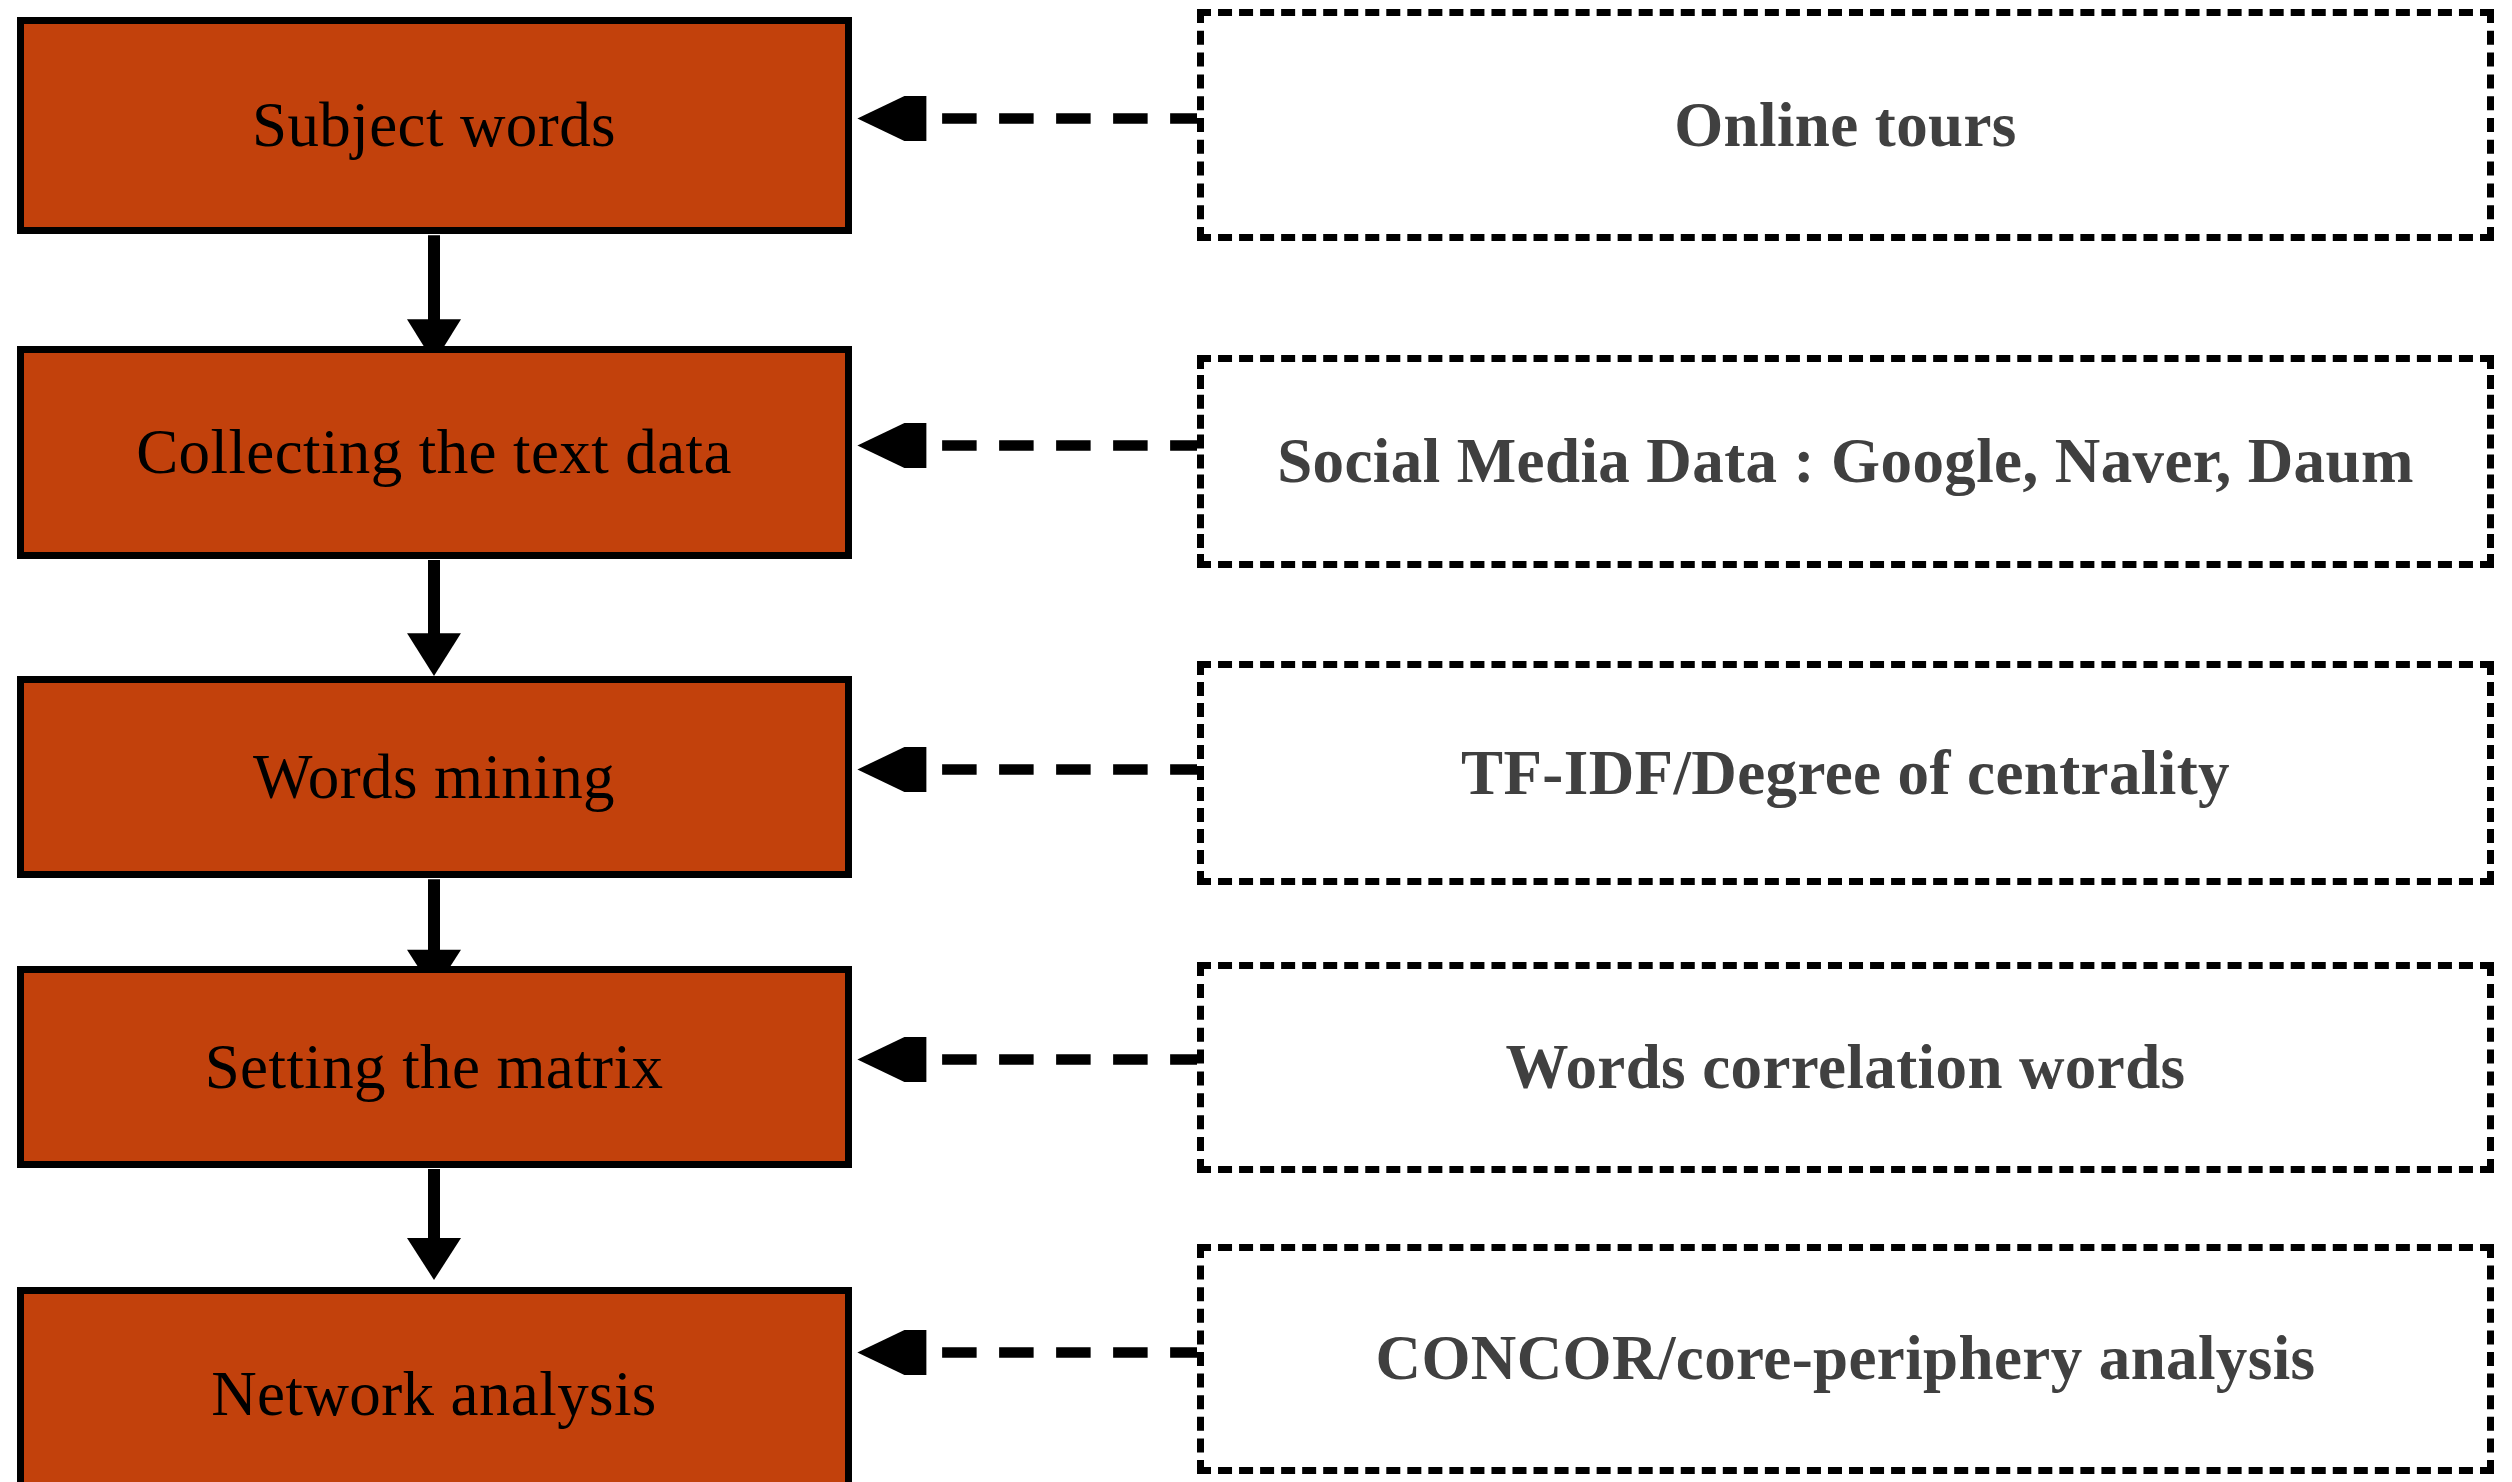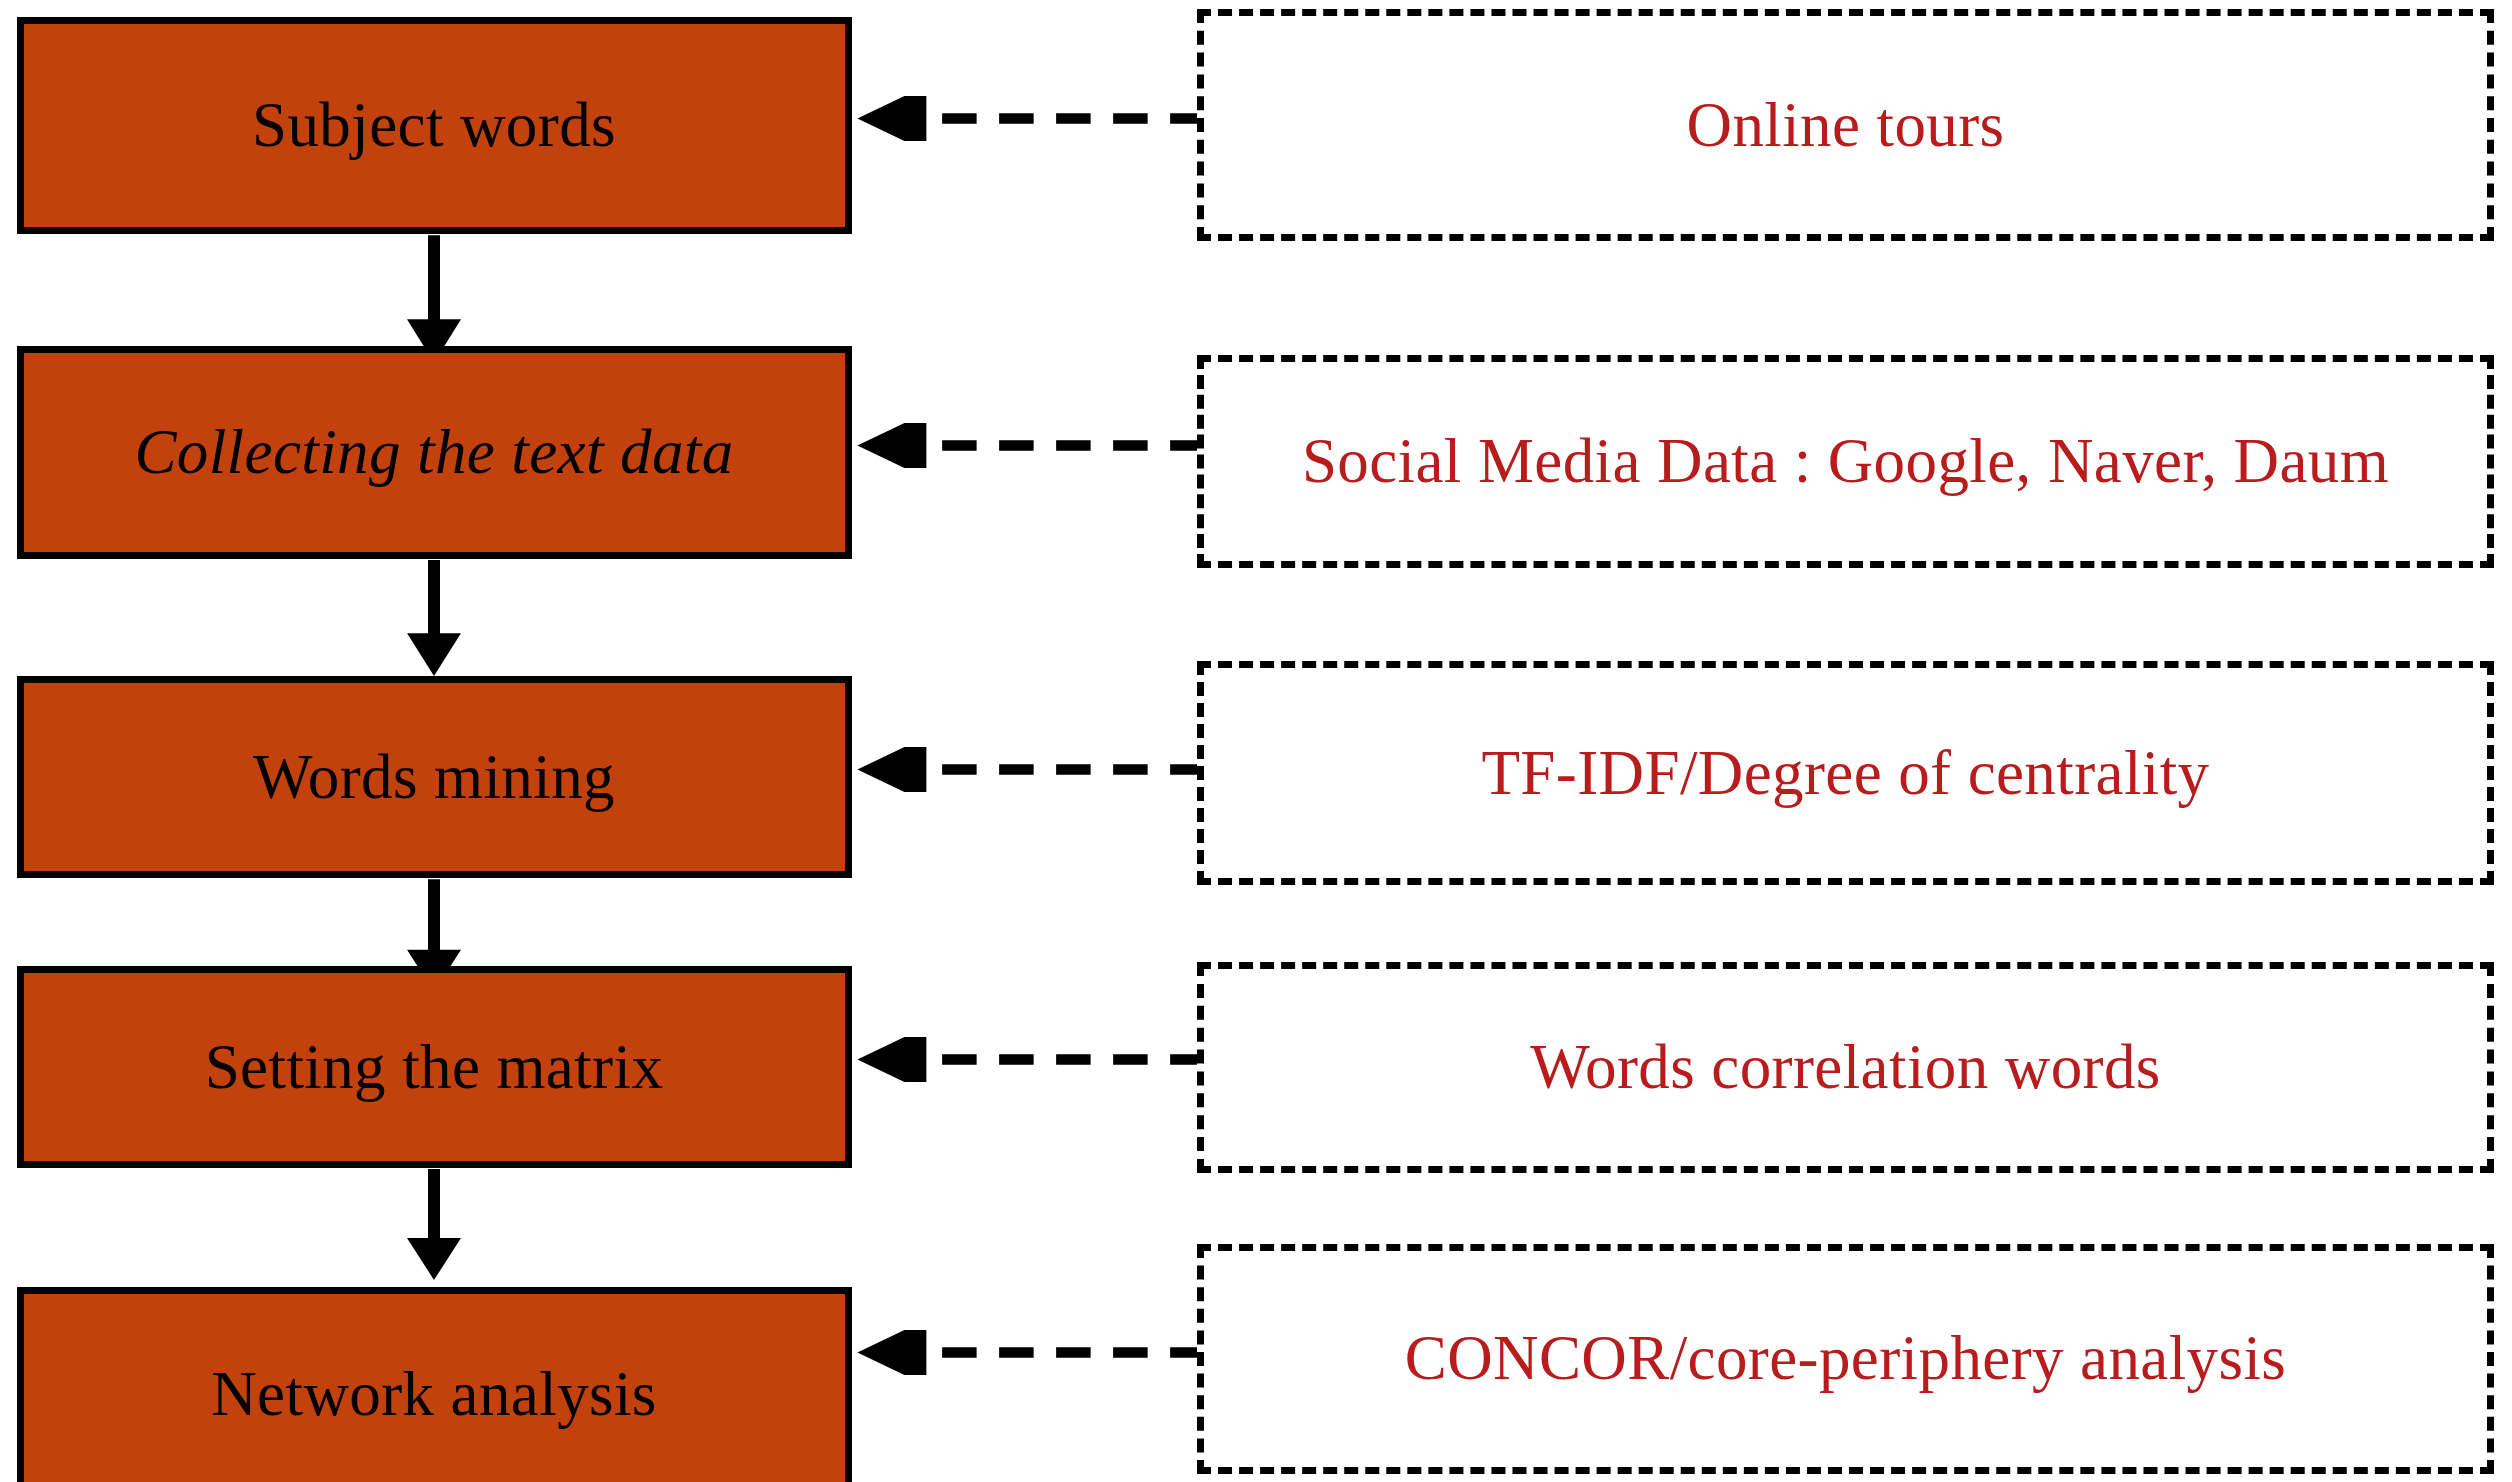--- a/index.html
+++ b/index.html
@@ -54,24 +54,25 @@
     box-sizing: content-box;
     border: 7.5px dashed #000000;
     background: #ffffff;
     display: flex;
     align-items: center;
     justify-content: center;
   }
   .note-label {
     font-size: 63px;
     line-height: 1;
-    color: #b91c1c;
+    color: #404040;
     white-space: nowrap;
     text-align: center;
     letter-spacing: 0.4px;
+    font-weight: bold;
   }
 
   
   .h-connector {
     position: absolute;
     left: 857px;
     width: 348px;
     height: 45px;
     pointer-events: none;
   }
@@ -111,21 +112,21 @@
     <div class="v-connector" style="top:218px; height:128px;">
       <svg width="60" height="128" viewBox="0 0 80 170" xmlns="http://www.w3.org/2000/svg">
         <line x1="40" y1="0" x2="40" y2="118" stroke="#000" stroke-width="16"></line>
         <polygon points="40,170 4,112 76,112" fill="#000"></polygon>
       </svg>
     </div>
   </div>
 
   <div class="row" style="top:346px;">
 
-    <div class="process-box" style="top:0px; height:199px;font-style:italic;">
+    <div class="process-box" style="top:0px; height:199px;">
       <span class="process-label">Collecting the text data</span>
     </div>
 
     <div class="h-connector" style="top:77px;">
       <svg width="348" height="45" viewBox="0 0 463 60" xmlns="http://www.w3.org/2000/svg">
         <line x1="463" y1="30" x2="100" y2="30" stroke="#000" stroke-width="14" stroke-dasharray="46 30"></line>
         <polygon points="0,30 92,-14 92,74" fill="#000"></polygon>
       </svg>
     </div>
 

